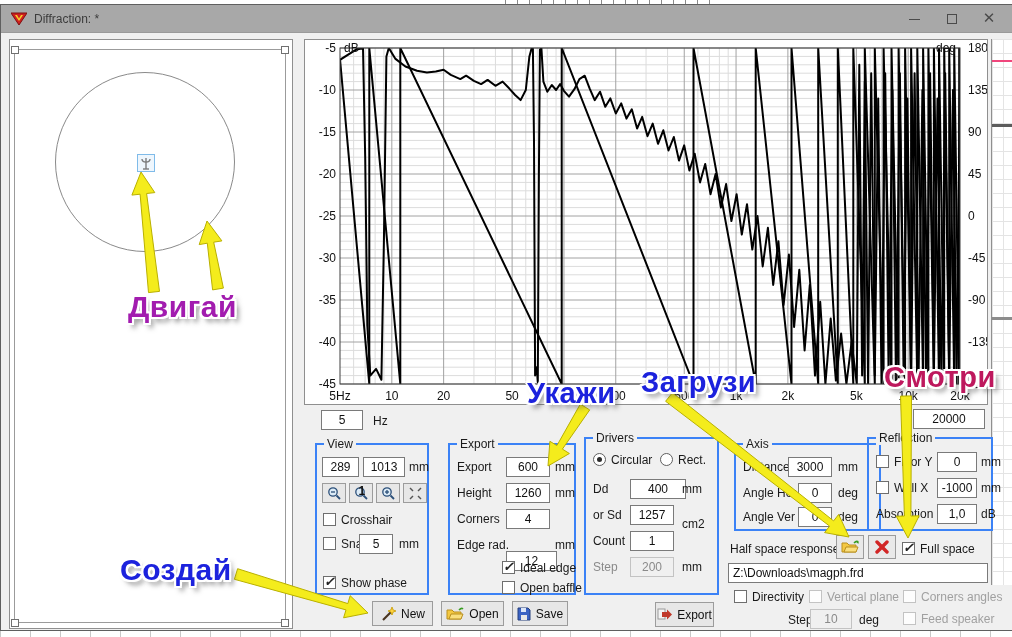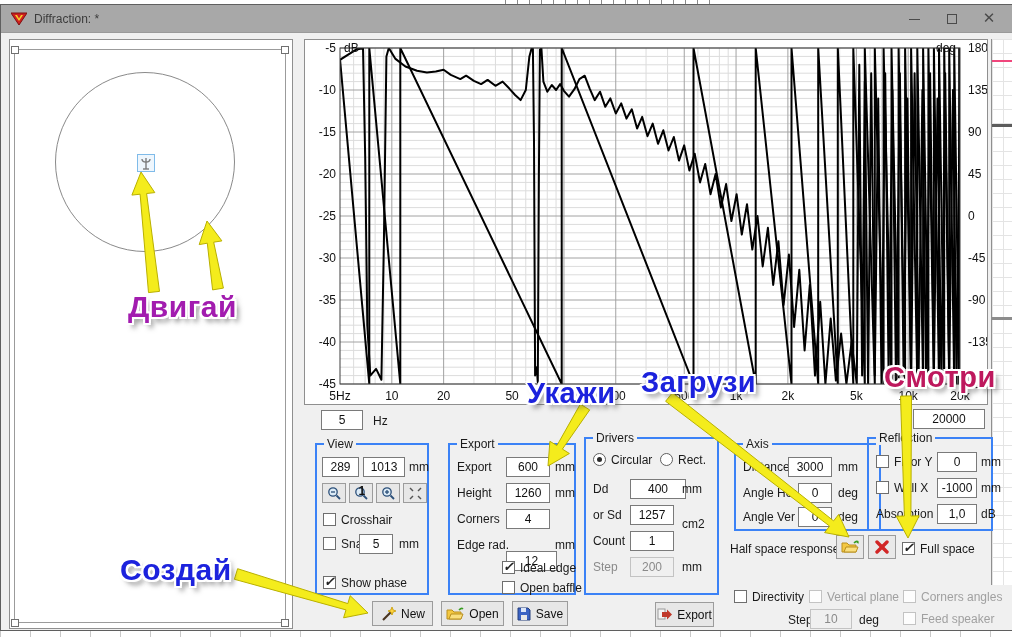--- a/index.html
+++ b/index.html
@@ -377,20 +377,21 @@
   </span>
   <span class="tbtn" style="left:867px;top:530px;">
     <svg width="16" height="14" viewBox="0 0 16 14">
       <g stroke="#d22626" stroke-width="3.4" stroke-linecap="round">
         <line x1="3" y1="2" x2="13" y2="12"></line>
           <line x1="13" y1="2" x2="3" y2="12"></line>
       </g>
     </svg>
   </span>
   <span class="cb on" style="left:901px;top:537px;"><i class="box"></i><em>Full space</em></span>
+  <input class="tin left" style="left: 727px; top: 558px; width: 260px;" value="Z:\Downloads\magph.frd">
 
   <span class="cb" style="left:733px;top:585px;"><i class="box"></i><em>Directivity</em></span>
   <span class="cb dis" style="left:808px;top:585px;"><i class="box"></i><em>Vertical plane</em></span>
   <span class="cb dis" style="left:902px;top:585px;"><i class="box"></i><em>Corners angles</em></span>
   <span class="lab" style="left:787px;top:608px;">Step</span>
   <input class="tin dis" style="left: 809px; top: 604px; width: 42px;" disabled="" value="10">
   <span class="lab" style="left:858px;top:608px;">deg</span>
   <span class="cb dis" style="left:902px;top:607px;"><i class="box"></i><em>Feed speaker</em></span>
 
   <button class="btn" style="left:371px;top:596px;width:61px;">

